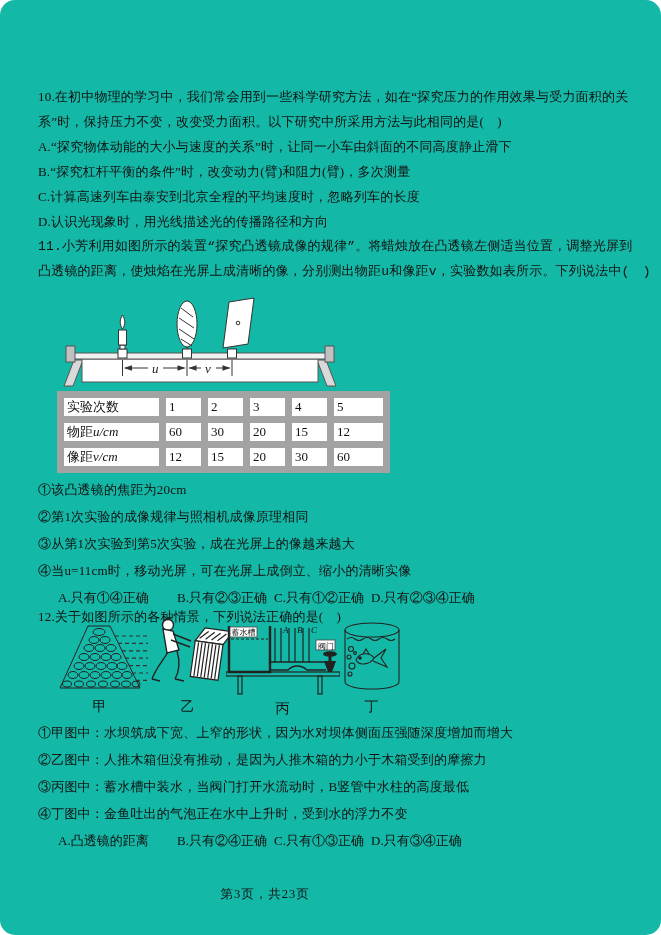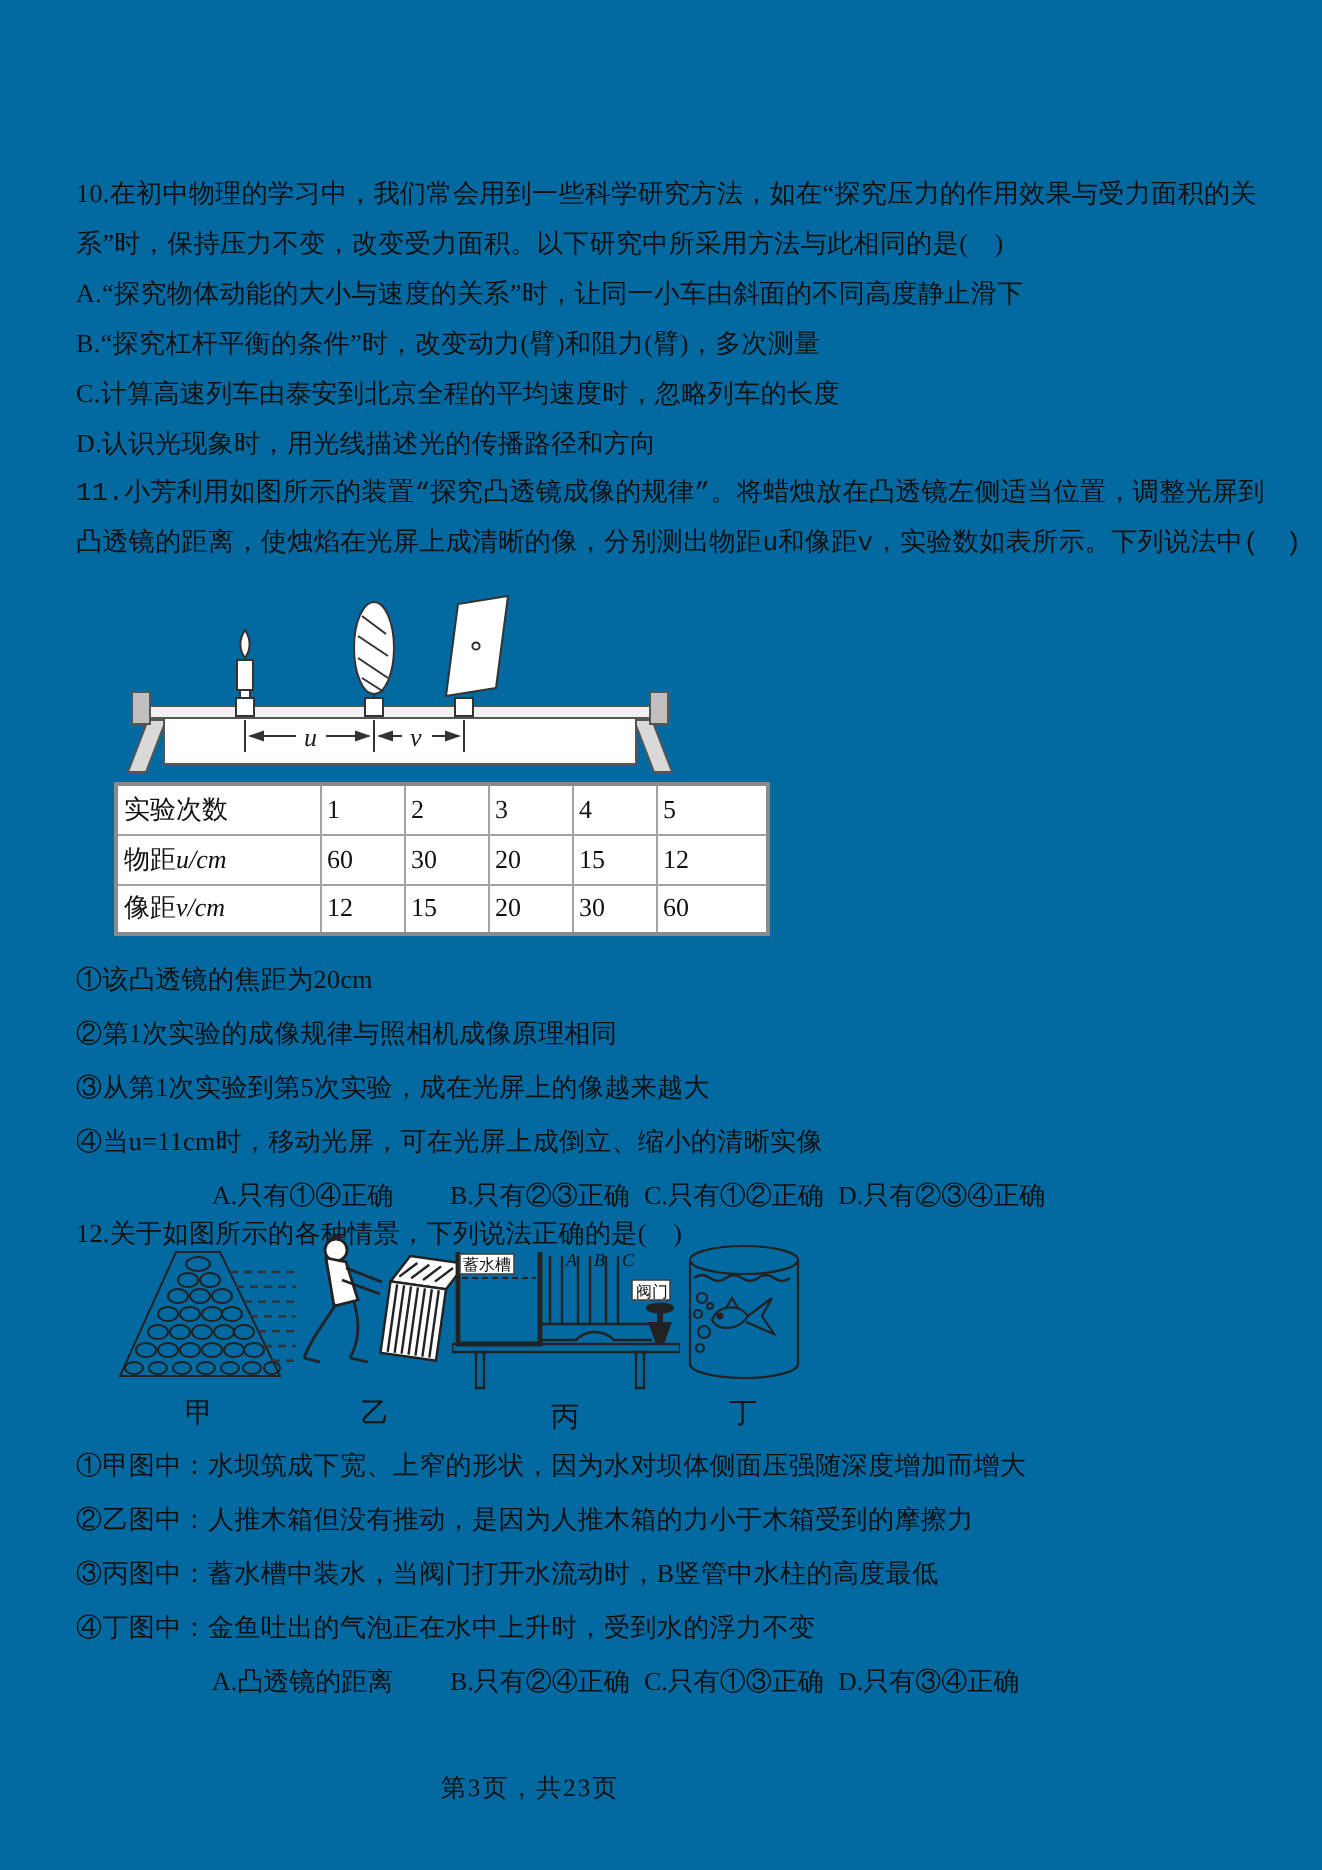--- a/index.html
+++ b/index.html
@@ -2,39 +2,39 @@
 <html><head>
 <meta charset="utf-8">
 <style>
   * { box-sizing: border-box; margin: 0; padding: 0; }
   html,body { background: #ffffff; }
   body {
     width: 661px; height: 935px;
     font-family: "Liberation Serif", "DejaVu Serif", serif;
     color: #111;
   }
-  .page { position: relative; width: 661px; height: 935px; background: #0369a1; overflow: hidden; }
+  .page { position: relative; width: 661px; height: 935px; background: #14b8a6; overflow: hidden; border-radius: 15px; }
   .block { position: absolute; left: 38px; }
   .line {
     font-size: 13px; line-height: 25px; height: 25px;
     white-space: nowrap; letter-spacing: 0.2px;
   }
   .line27 { line-height: 27px; height: 27px; }
   .opts-row { position: relative; height: 27px; }
-  .opts-row span { position: absolute; top: 0; font-size: 13px; line-height: 27px; white-space: nowrap; margin-left: 48px; }
+  .opts-row span { position: absolute; top: 0; font-size: 13px; line-height: 27px; white-space: nowrap; }
   .opt-a { left: 20px; } .opt-b { left: 139px; } .opt-c { left: 236px; } .opt-d { left: 333px; }
 
   
   table.exp {
     position: absolute; left: 57px; top: 391px;
     border-collapse: collapse; border: 2px solid #8a8a8a;
     font-size: 13px;
   }
   table.exp td {
-    border: 1px solid #a3a3a3; height: 25px; padding: 0 2px 0 3px;
+    border: 7px solid #a3a3a3; height: 25px; padding: 0 2px 0 3px;
     vertical-align: middle; text-align: left; background: #fff;
   }
   table.exp td.c0 { width: 102px; }
   table.exp td.cn { width: 42px; }
   table.exp td.cl { width: 56px; }
   table.exp i { font-style: italic; font-family: "Liberation Serif", serif; }
 
   .figure { position: absolute; }
   .figure svg { display: block; }
   .fig-label { text-align: center; font-size: 14px; margin-top: 2px; letter-spacing: 1px; }

